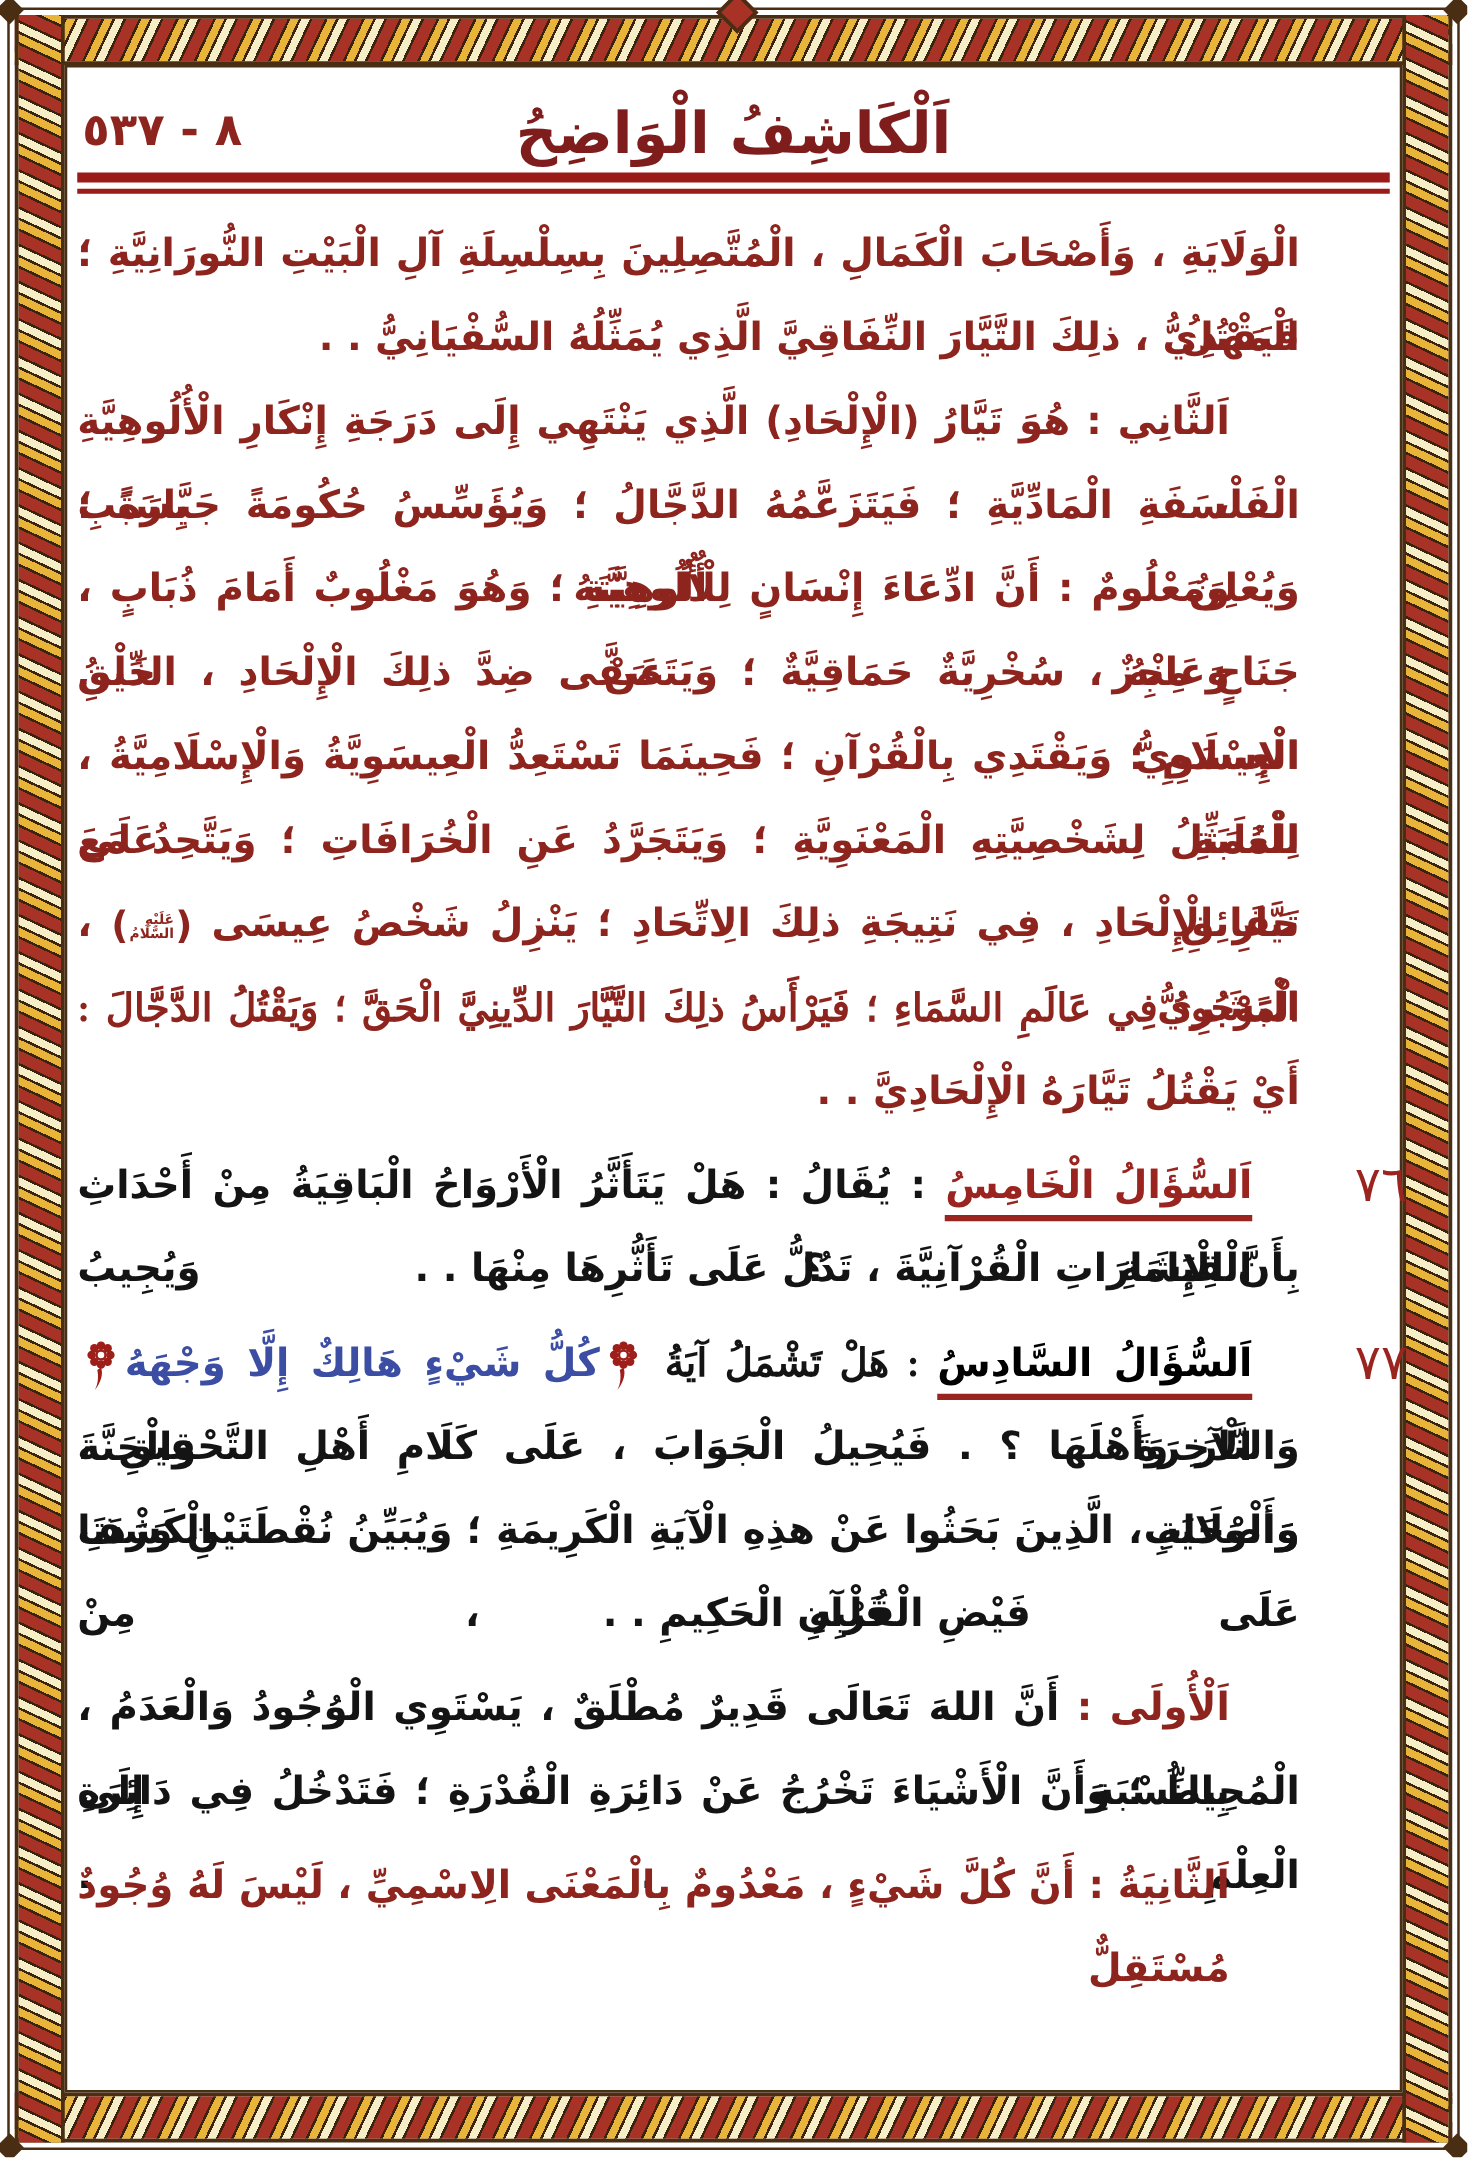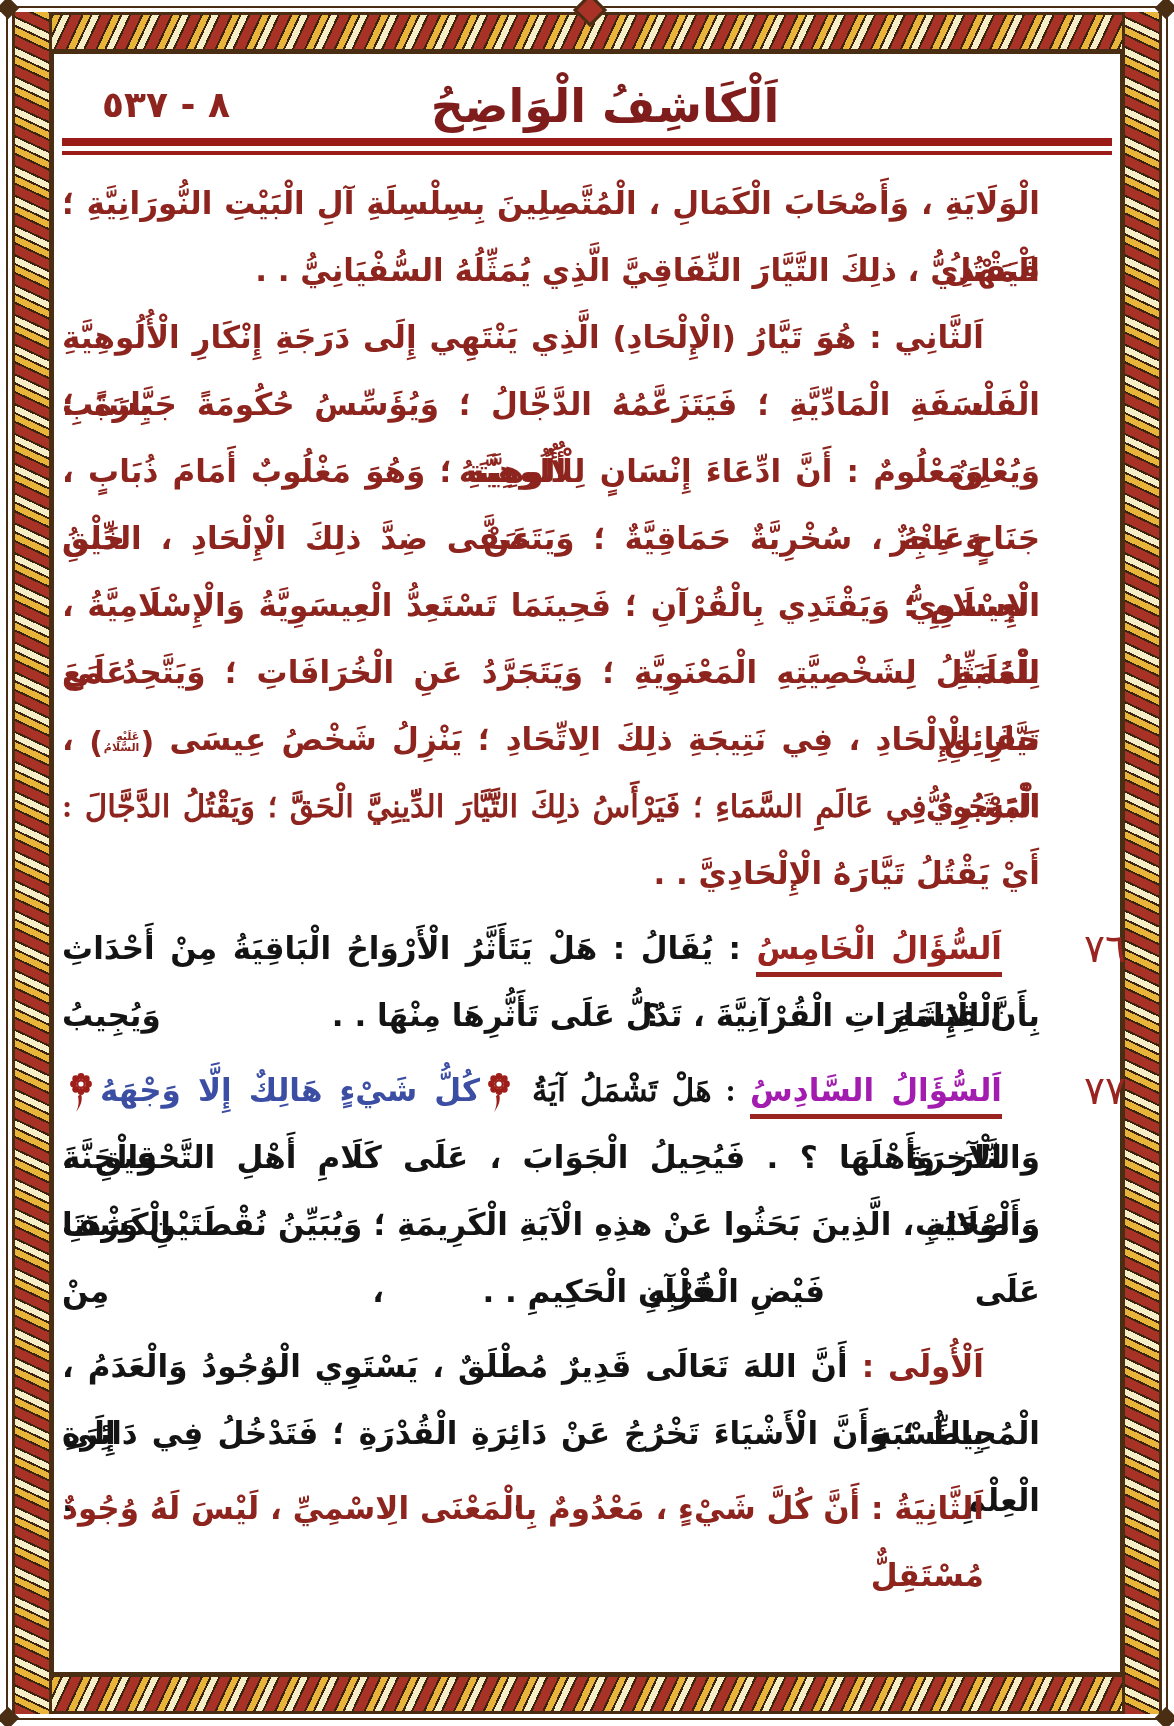--- a/index.html
+++ b/index.html
@@ -27,21 +27,21 @@
       #f6eec6 19px 25px, #3a2410 25px 27px);
     border-left:3px solid #4a2e14;border-right:3px solid #4a2e14;}
   .band-top{top:12px;} .band-bottom{bottom:12px;}
   .band-left{left:12px;} .band-right{right:12px;}
   .corner{position:absolute;width:16px;height:16px;background:#4a2e14;transform:rotate(45deg);}
   .corner.tl{top:0;left:0;} .corner.tr{top:0;right:0;}
   .corner.bl{bottom:0;left:0;} .corner.br{bottom:0;right:0;}
   .top-diamond{position:absolute;top:-2px;left:50%;width:18px;height:18px;margin-left:-9px;
     background:#a93226;border:3px solid #4a2e14;transform:rotate(45deg);}
   
-  .header{position:absolute;left:62px;right:62px;top:66px;height:80px;margin-left:36px;}
+  .header{position:absolute;left:62px;right:62px;top:66px;height:80px;}
   .page-number{position:absolute;right:auto;left:4px;top:18px;
     font-size:36px;font-weight:bold;}
   .book-title{text-align:center;font-size:46px;font-weight:bold;line-height:80px;}
   .rules{position:absolute;left:62px;right:62px;top:138px;}
   .rule-thick{height:8px;}
   .rule-thin{height:4px;margin-top:5px;}
   
   .body-text{position:absolute;top:170px;left:62px;width:978px;}
   .line{
     position:relative;
@@ -93,21 +93,21 @@
       <div class="line justify"><span style="color: rgb(142, 36, 30);">الْفَلْسَفَةِ الْمَادِّيَّةِ ؛ فَيَتَزَعَّمُهُ الدَّجَّالُ ؛ وَيُؤَسِّسُ حُكُومَةً جَبَّارَةً ؛ وَيُعْلِنُ أُلُوهِيَّتَهُ .</span></div>
       <div class="line justify" style="padding-right: 56px;"><span style="color: rgb(142, 36, 30);">وَمَعْلُومٌ : أَنَّ ادِّعَاءَ إِنْسَانٍ لِلْأُلُوهِيَّةِ ؛ وَهُوَ مَغْلُوبٌ أَمَامَ ذُبَابٍ ، وَعَاجِزٌ عَنْ خَلْقِ</span></div>
       <div class="line justify"><span style="color: rgb(142, 36, 30);">جَنَاحٍ مِنْهُ ، سُخْرِيَّةٌ حَمَاقِيَّةٌ ؛ وَيَتَصَفَّى ضِدَّ ذلِكَ الْإِلْحَادِ ، الدِّينُ الْعِيسَوِيُّ</span></div>
       <div class="line justify"><span style="color: rgb(142, 36, 30);">الْإِسْلَامِ ؛ وَيَقْتَدِي بِالْقُرْآنِ ؛ فَحِينَمَا تَسْتَعِدُّ الْعِيسَوِيَّةُ وَالْإِسْلَامِيَّةُ ، لِلْغَلَبَةِ عَلَى</span></div>
       <div class="line justify"><span style="color: rgb(142, 36, 30);">الْمُمَثِّلُ لِشَخْصِيَّتِهِ الْمَعْنَوِيَّةِ ؛ وَيَتَجَرَّدُ عَنِ الْخُرَافَاتِ ؛ وَيَتَّحِدُ مَعَ حَقَائِقِ</span></div>
       <div class="line justify"><span style="color: rgb(142, 36, 30);">تَيَّارِ الْإِلْحَادِ ، فِي نَتِيجَةِ ذلِكَ الِاتِّحَادِ ؛ يَنْزِلُ شَخْصُ عِيسَى </span><span class="medallion" style="color: rgb(142, 36, 30);"><span class="paren">(</span><span class="stack">عَلَيْهِ<br>السَّلَامُ</span><span class="paren">)</span></span><span style="color: rgb(142, 36, 30);"> ، الْبَشَرِيُّ</span></div>
       <div class="line justify"><span style="color: rgb(142, 36, 30); font-family: Liberation Serif, serif;">الْمَوْجُودُ فِي عَالَمِ السَّمَاءِ ؛ فَيَرْأَسُ ذلِكَ التَّيَّارَ الدِّينِيَّ الْحَقَّ ؛ وَيَقْتُلُ الدَّجَّالَ :</span></div>
       <div class="line right"><span style="color: rgb(142, 36, 30);">أَيْ يَقْتُلُ تَيَّارَهُ الْإِلْحَادِيَّ . .</span></div>
       <div class="line justify" style="margin-top: 8px; padding-right: 38px;"><span class="seg-u" style="color: rgb(154, 36, 32); border-bottom-color: rgb(154, 36, 32);">اَلسُّؤَالُ الْخَامِسُ</span><span style="color: rgb(20, 20, 20);"> : يُقَالُ : هَلْ يَتَأَثَّرُ الْأَرْوَاحُ الْبَاقِيَةُ مِنْ أَحْدَاثِ الْقِيَامَةِ ؟ . وَيُجِيبُ</span><span class="qnum" style="color: rgb(154, 36, 32);">٧٦</span></div>
       <div class="line right"><span style="color: rgb(20, 20, 20);">بِأَنَّ الْإِشَارَاتِ الْقُرْآنِيَّةَ ، تَدُلُّ عَلَى تَأَثُّرِهَا مِنْهَا . .</span></div>
-      <div class="line justify" style="margin-top: 8px; padding-right: 38px;"><span class="seg-u" style="color: #a21caf; border-bottom-color: rgb(154, 36, 32);">اَلسُّؤَالُ السَّادِسُ</span><span style="color: rgb(20, 20, 20); font-family: Liberation Serif, serif;"> : هَلْ تَشْمَلُ آيَةُ </span><span class="rosette"><svg viewBox="0 0 30 44" width="30" height="44">
+      <div class="line justify" style="margin-top: 8px; padding-right: 38px;"><span class="seg-u" style="color: #000000; border-bottom-color: rgb(154, 36, 32);">اَلسُّؤَالُ السَّادِسُ</span><span style="color: rgb(20, 20, 20); font-family: Liberation Serif, serif;"> : هَلْ تَشْمَلُ آيَةُ </span><span class="rosette"><svg viewBox="0 0 30 44" width="30" height="44">
             <circle cx="22.5" cy="13" r="3.4" fill="#9e1f1a"></circle>
             <circle cx="20.303300858899107" cy="18.303300858899107" r="3.4" fill="#9e1f1a"></circle>
             <circle cx="15" cy="20.5" r="3.4" fill="#9e1f1a"></circle>
             <circle cx="9.696699141100893" cy="18.303300858899107" r="3.4" fill="#9e1f1a"></circle>
             <circle cx="7.5" cy="13.000000000000002" r="3.4" fill="#9e1f1a"></circle>
             <circle cx="9.696699141100893" cy="7.696699141100894" r="3.4" fill="#9e1f1a"></circle>
             <circle cx="14.999999999999998" cy="5.5" r="3.4" fill="#9e1f1a"></circle>
             <circle cx="20.303300858899107" cy="7.6966991411008925" r="3.4" fill="#9e1f1a"></circle>
     <circle cx="15" cy="13" r="3.6" fill="none" stroke="#9e1f1a" stroke-width="2"></circle>
     <path d="M15 23 C 17 28, 15 35, 10 41 C 13 36, 13 29, 12 25 Z" fill="#9e1f1a"></path>

